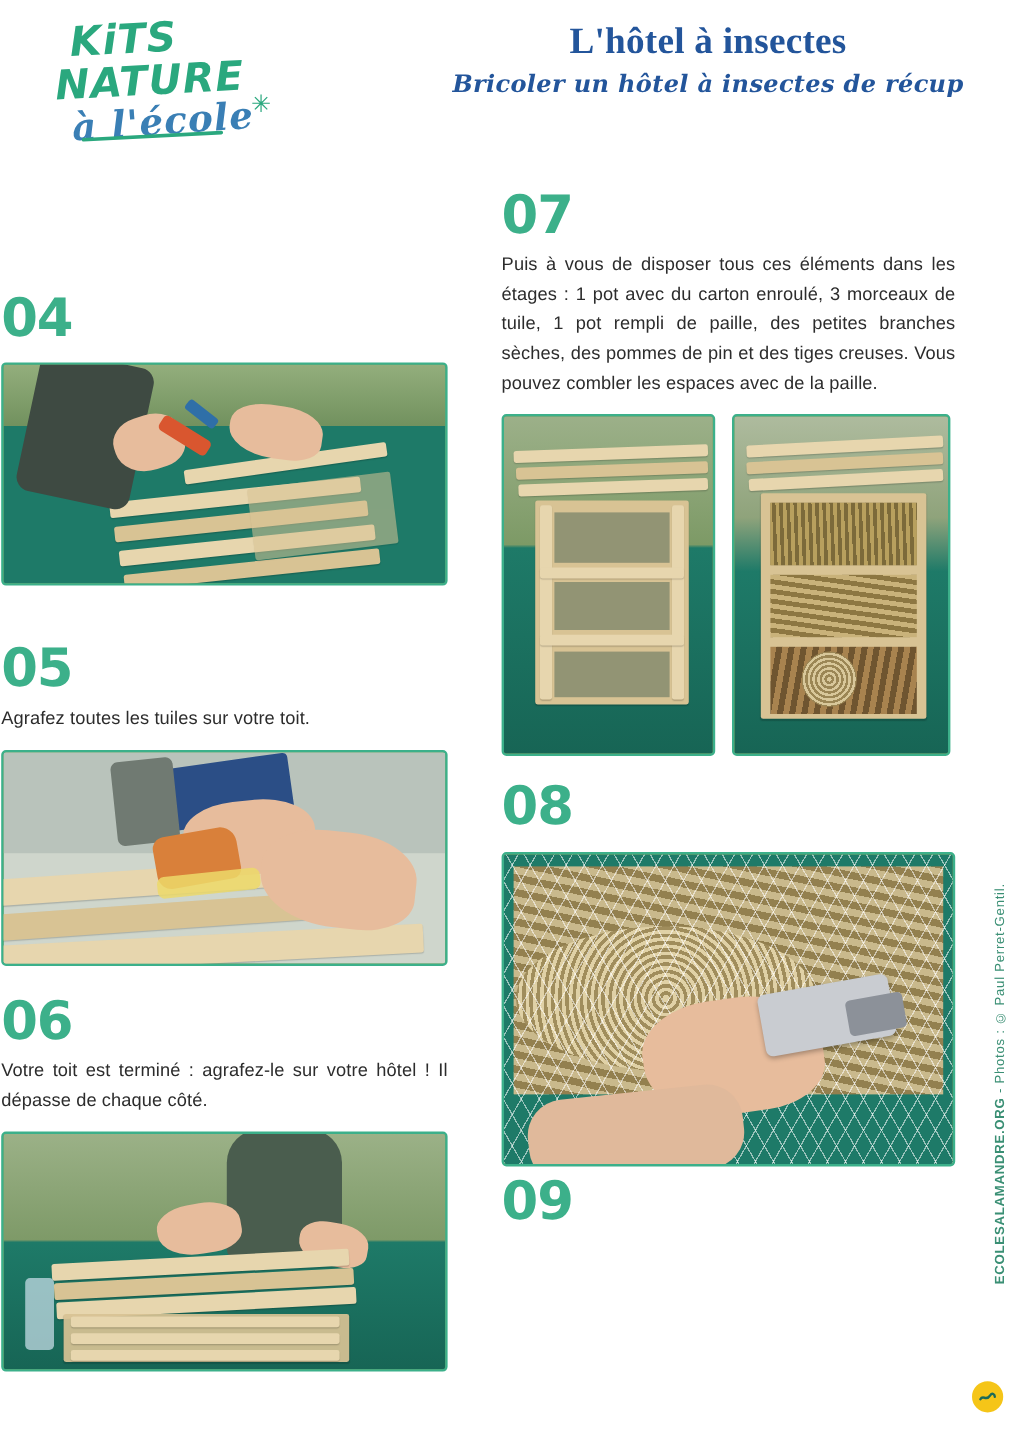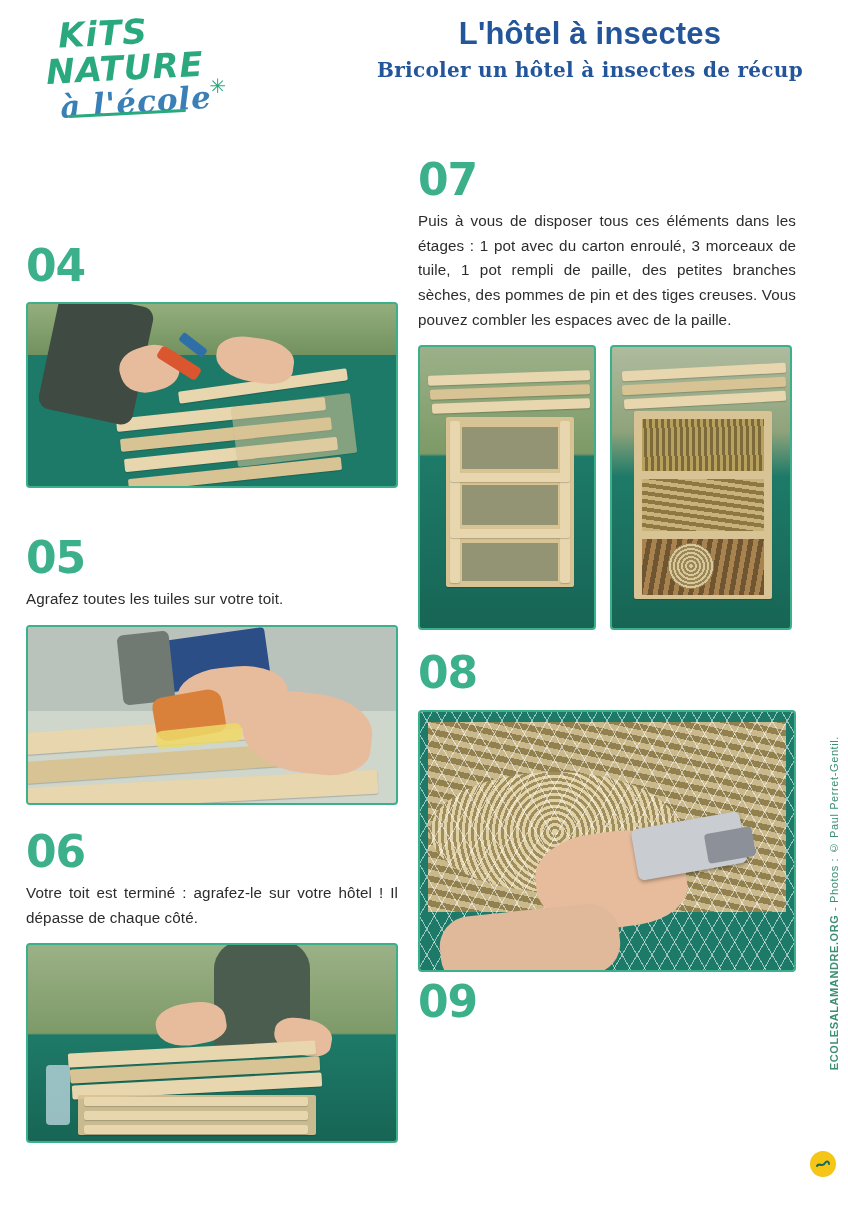--- a/index.html
+++ b/index.html
@@ -52,39 +52,40 @@
   }
 
   
   .header {
     position: absolute;
     left: 360px; top: 16px;
     width: 460px;
     text-align: center;
   }
   .header h1 {
-    font-family: Liberation Sans, sans-serif;
+    font-family: Liberation Serif, serif;
     font-size: 31px;
     font-weight: bold;
     color: #23559b;
     letter-spacing: 0.2px;
   }
   .header h2 {
     font-family: "DejaVu Serif", serif;
+    font-style: italic;
     font-size: 20px;
     font-weight: bold;
     color: #23559b;
     margin-top: 6px;
     letter-spacing: 0.3px;
   }
 
   
   .col-left {
     position: absolute;
-    left: 26px; top: 196px;
+    left: 1px; top: 196px;
     width: 372px;
   }
   .col-right {
     position: absolute;
     left: 418px; top: 110px;
     width: 378px;
   }
 
   .step { margin-bottom: 4px; margin-top: 47px; }
   .step-num {

